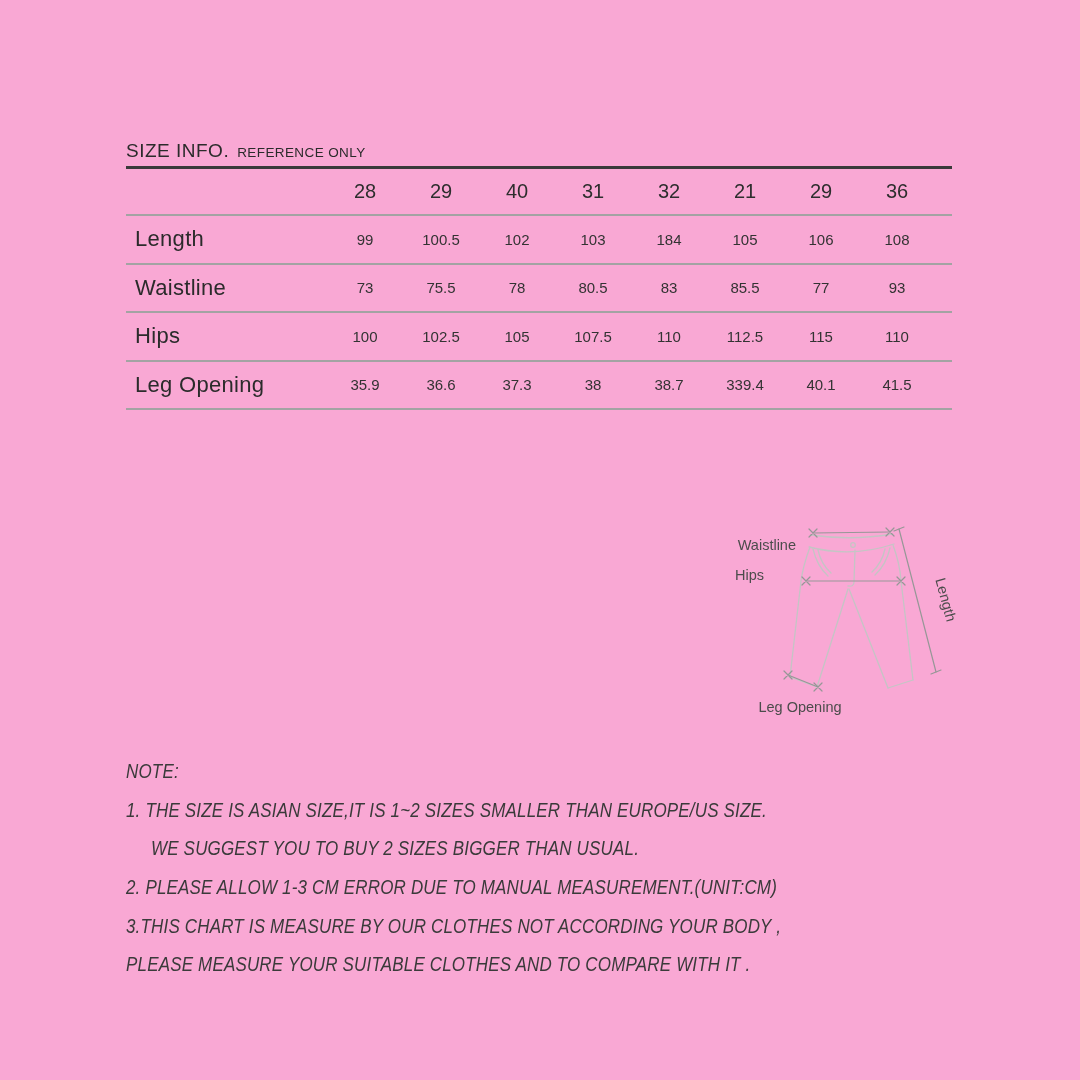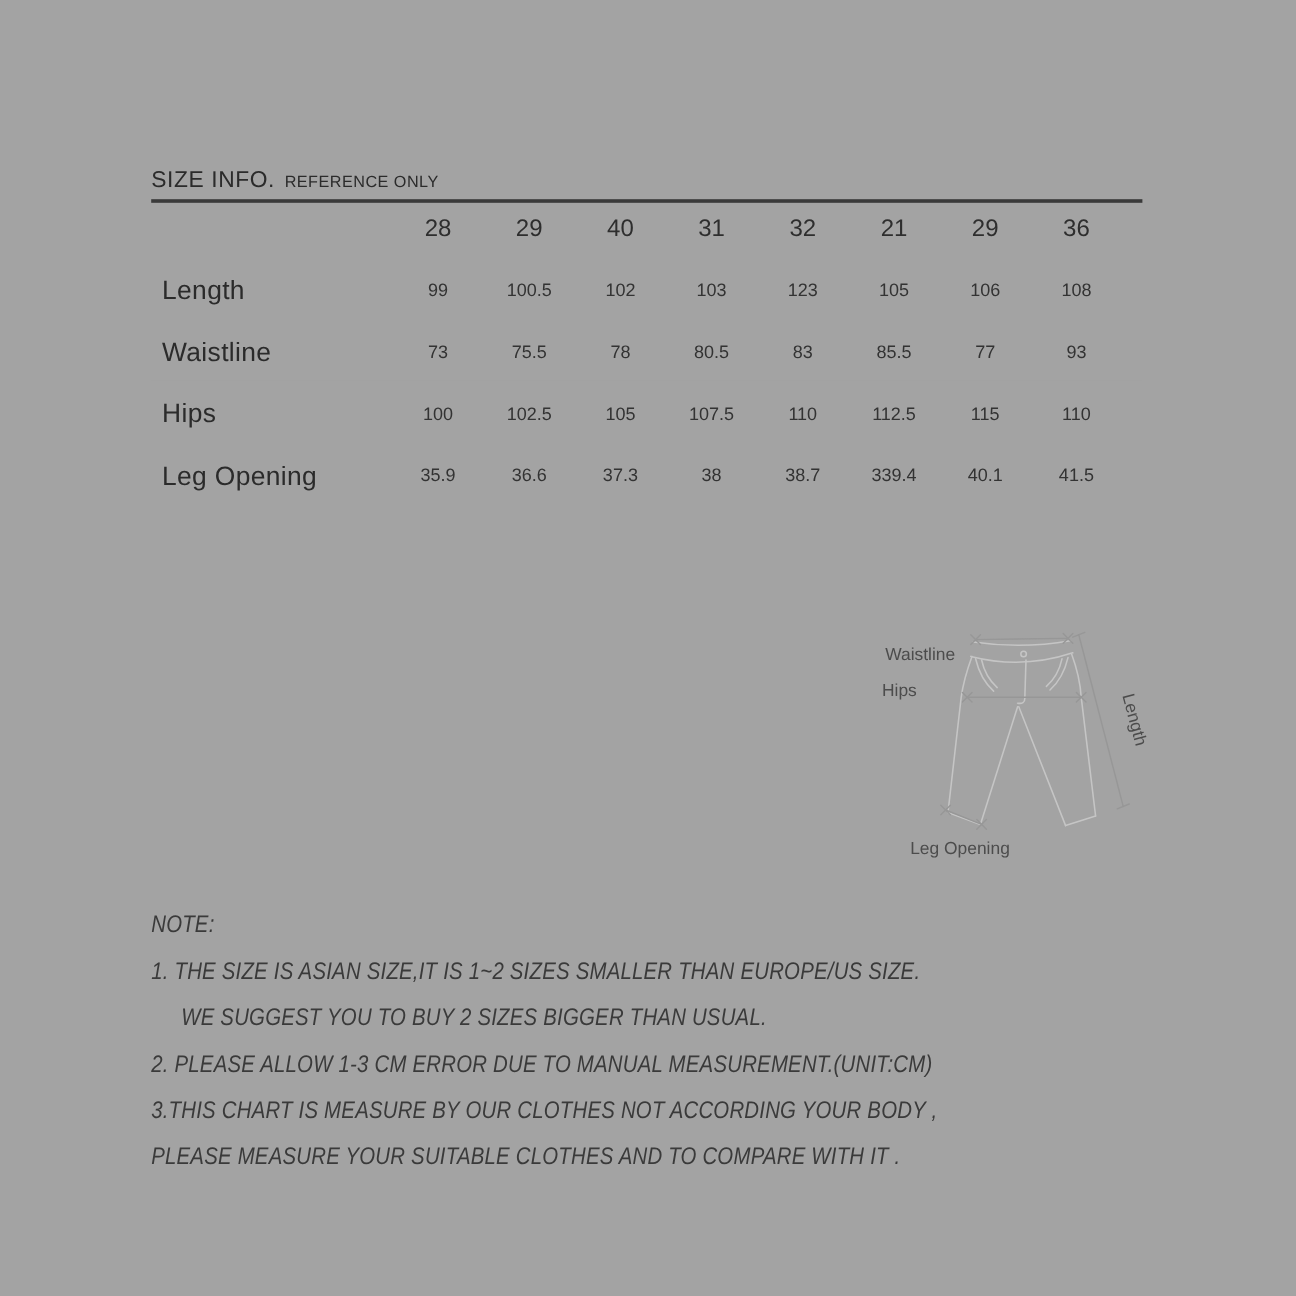--- a/index.html
+++ b/index.html
@@ -1,26 +1,26 @@
 <!DOCTYPE html>
 <html><head>
 <meta charset="utf-8">
 <style>
   html,body{margin:0;padding:0;background:#ffffff;}
   .page{
-    position:relative;width:1080px;height:1080px;background:#a3a3a3;overflow:hidden;
+    position:relative;width:1080px;height:1080px;background:#f9a8d4;overflow:hidden;
     font-family:"Liberation Sans", sans-serif;color:#2b2b2b;
   }
 
   
   .size-info{position:absolute;left:126px;top:140px;width:826px;}
   .title-row{border-bottom:3px solid #3a3a3a;padding-bottom:4px;white-space:nowrap;}
   .title-main{font-size:19px;letter-spacing:.5px;color:#2b2b2b;}
   .title-sub{font-size:13.5px;letter-spacing:.4px;margin-left:8px;color:#2b2b2b;}
-  .trow{display:flex;align-items:center;border-bottom:5px solid #a3a3a3;}
+  .trow{display:flex;align-items:center;border-bottom:2px solid #a3a3a3;}
   .trow.thead{height:45px;}
   .trow.tbody{height:46.5px;}
   .cell{flex:0 0 auto;}
   .cell.label{width:192px;padding-left:9px;font-size:22px;letter-spacing:.3px;color:#2b2b2b;}
   .cell.val{width:76px;text-align:center;font-size:15px;color:#333;}
   .thead .cell.val{font-size:20px;color:#2e2e2e;}
 
   
   .pants-wrap{position:absolute;left:690px;top:500px;width:290px;height:230px;}
   .pants-wrap svg{display:block;}
@@ -54,21 +54,21 @@
           <div class="cell val">21</div>
           <div class="cell val">29</div>
           <div class="cell val">36</div>
         </div>
         <div class="trow tbody">
           <div class="cell label">Length</div>
           <div class="cell val">99</div>
           <div class="cell val">100.5</div>
           <div class="cell val">102</div>
           <div class="cell val">103</div>
-          <div class="cell val">123</div>
+          <div class="cell val">184</div>
           <div class="cell val">105</div>
           <div class="cell val">106</div>
           <div class="cell val">108</div>
         </div>
         <div class="trow tbody">
           <div class="cell label">Waistline</div>
           <div class="cell val">73</div>
           <div class="cell val">75.5</div>
           <div class="cell val">78</div>
           <div class="cell val">80.5</div>

